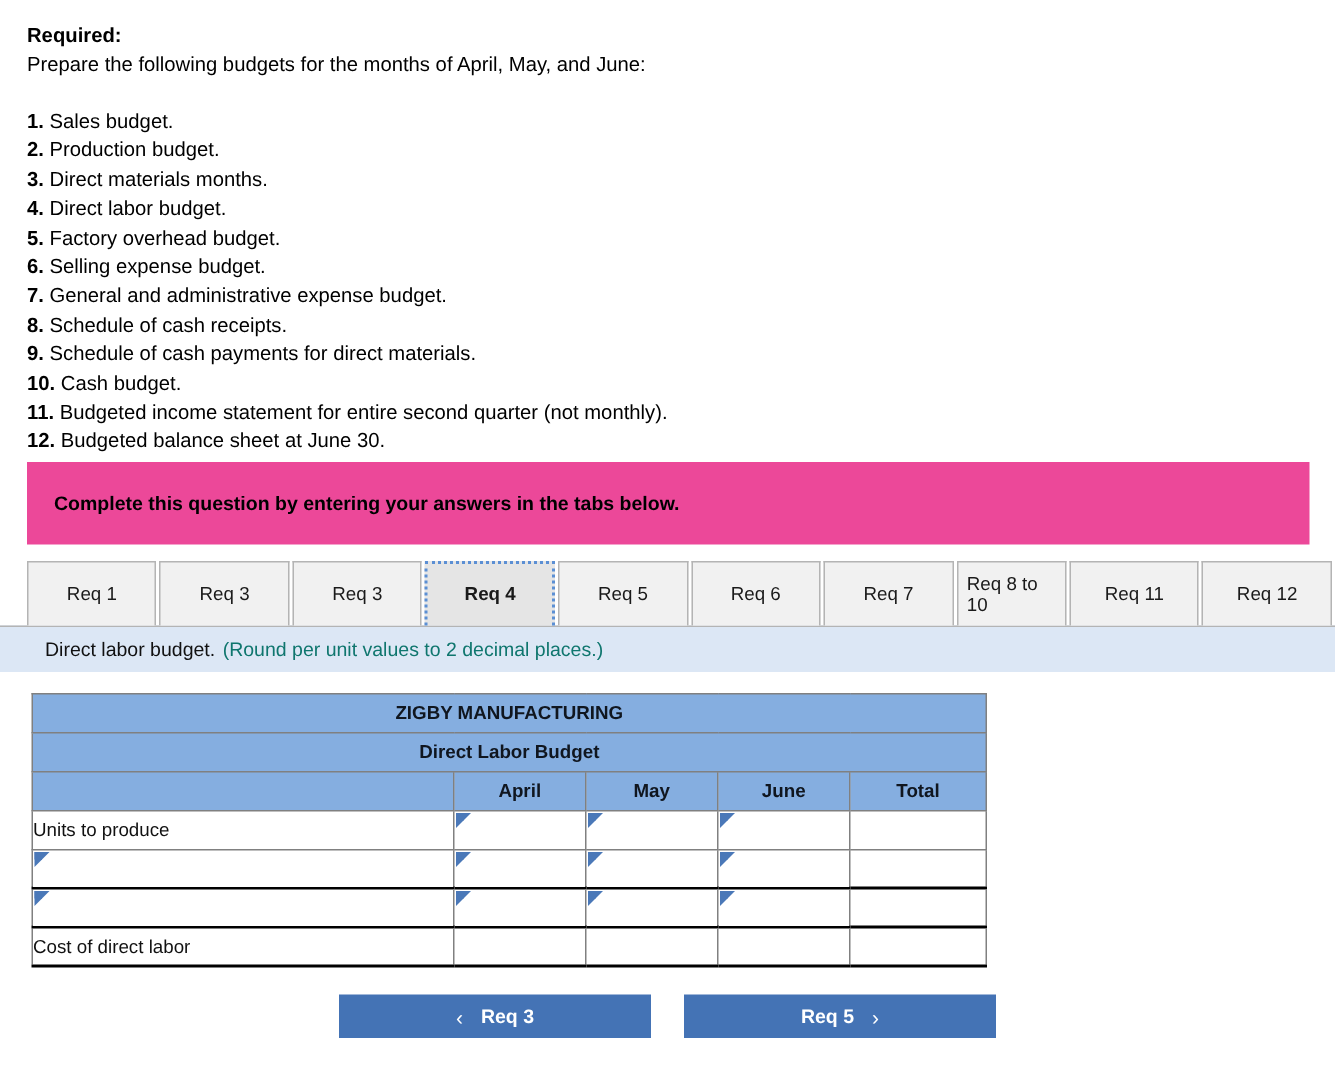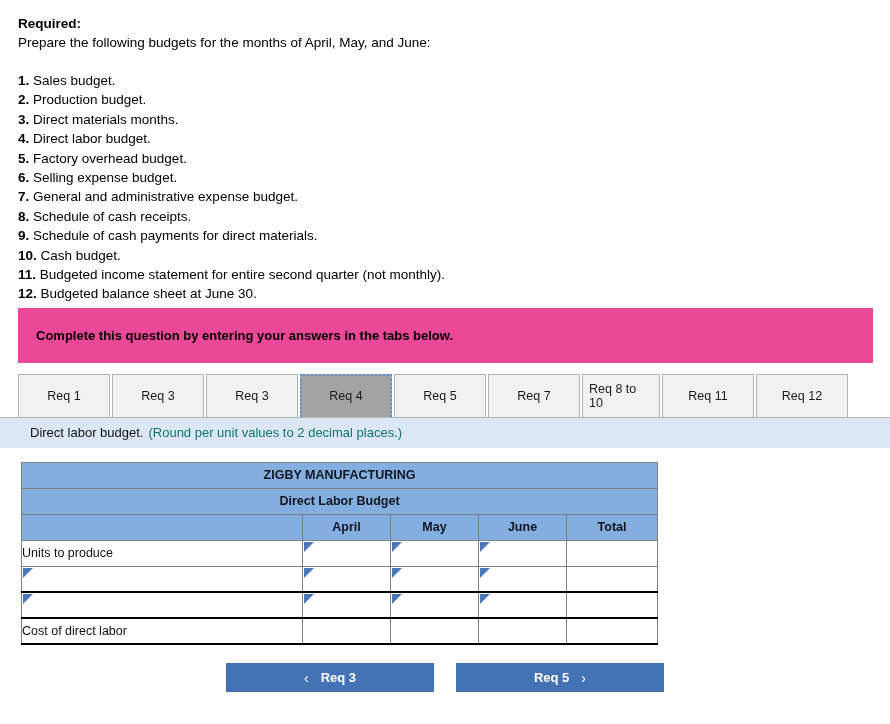--- a/index.html
+++ b/index.html
@@ -68,24 +68,24 @@
     color: #1a1a1a;
     margin-right: 2px;
     padding: 0 6px;
     min-width: 0;
     cursor: pointer;
     user-select: none;
   }
   .tab.w-std  { width: 92px; }
   .tab.w-wide { width: 78px; }
   .tab.active {
-    background: #a3a3a3;
+    background: #e5e5e5;
     border: 2px dotted #5b8fd4;
     border-bottom: none;
-    font-weight: normal;
+    font-weight: bold;
   }
 
   
   .blue-bar {
     background: #dce7f5;
     height: 31px;
     display: flex;
     align-items: center;
     padding-left: 30px;
     font-size: 13px;
@@ -220,20 +220,23 @@
       <span>Req 3</span>
     </div>
     <div class="tab w-std">
       <span>Req 3</span>
     </div>
     <div class="tab w-std active">
       <span>Req 4</span>
     </div>
     <div class="tab w-std">
       <span>Req 5</span>
+    </div>
+    <div class="tab w-std">
+      <span>Req 6</span>
     </div>
     <div class="tab w-std">
       <span>Req 7</span>
     </div>
     <div class="tab w-wide">
       <span>Req 8 to 10</span>
     </div>
     <div class="tab w-std">
       <span>Req 11</span>
     </div>

